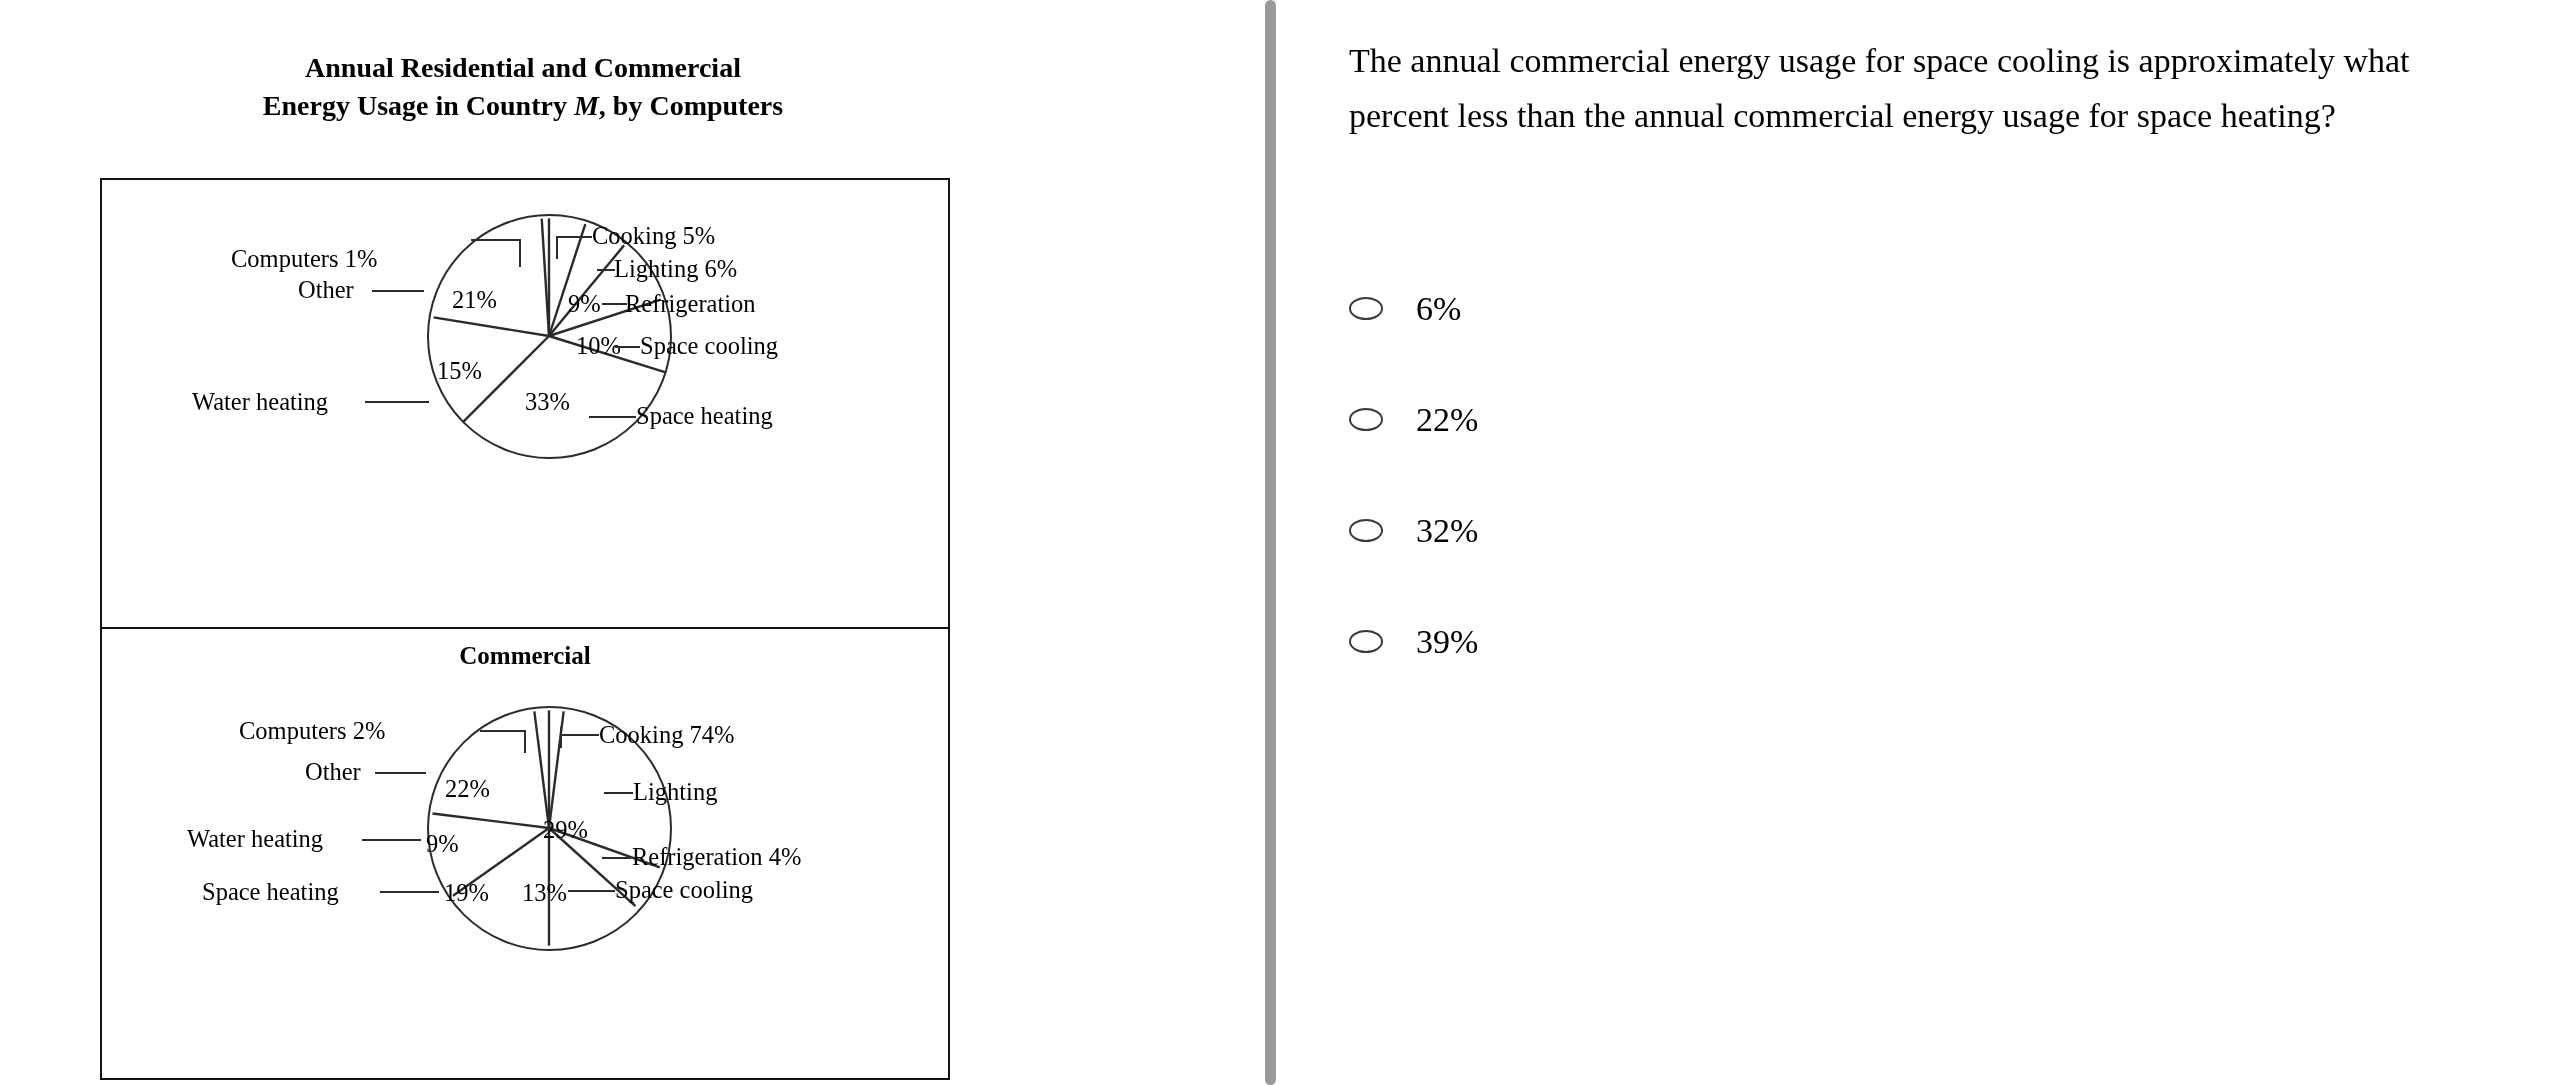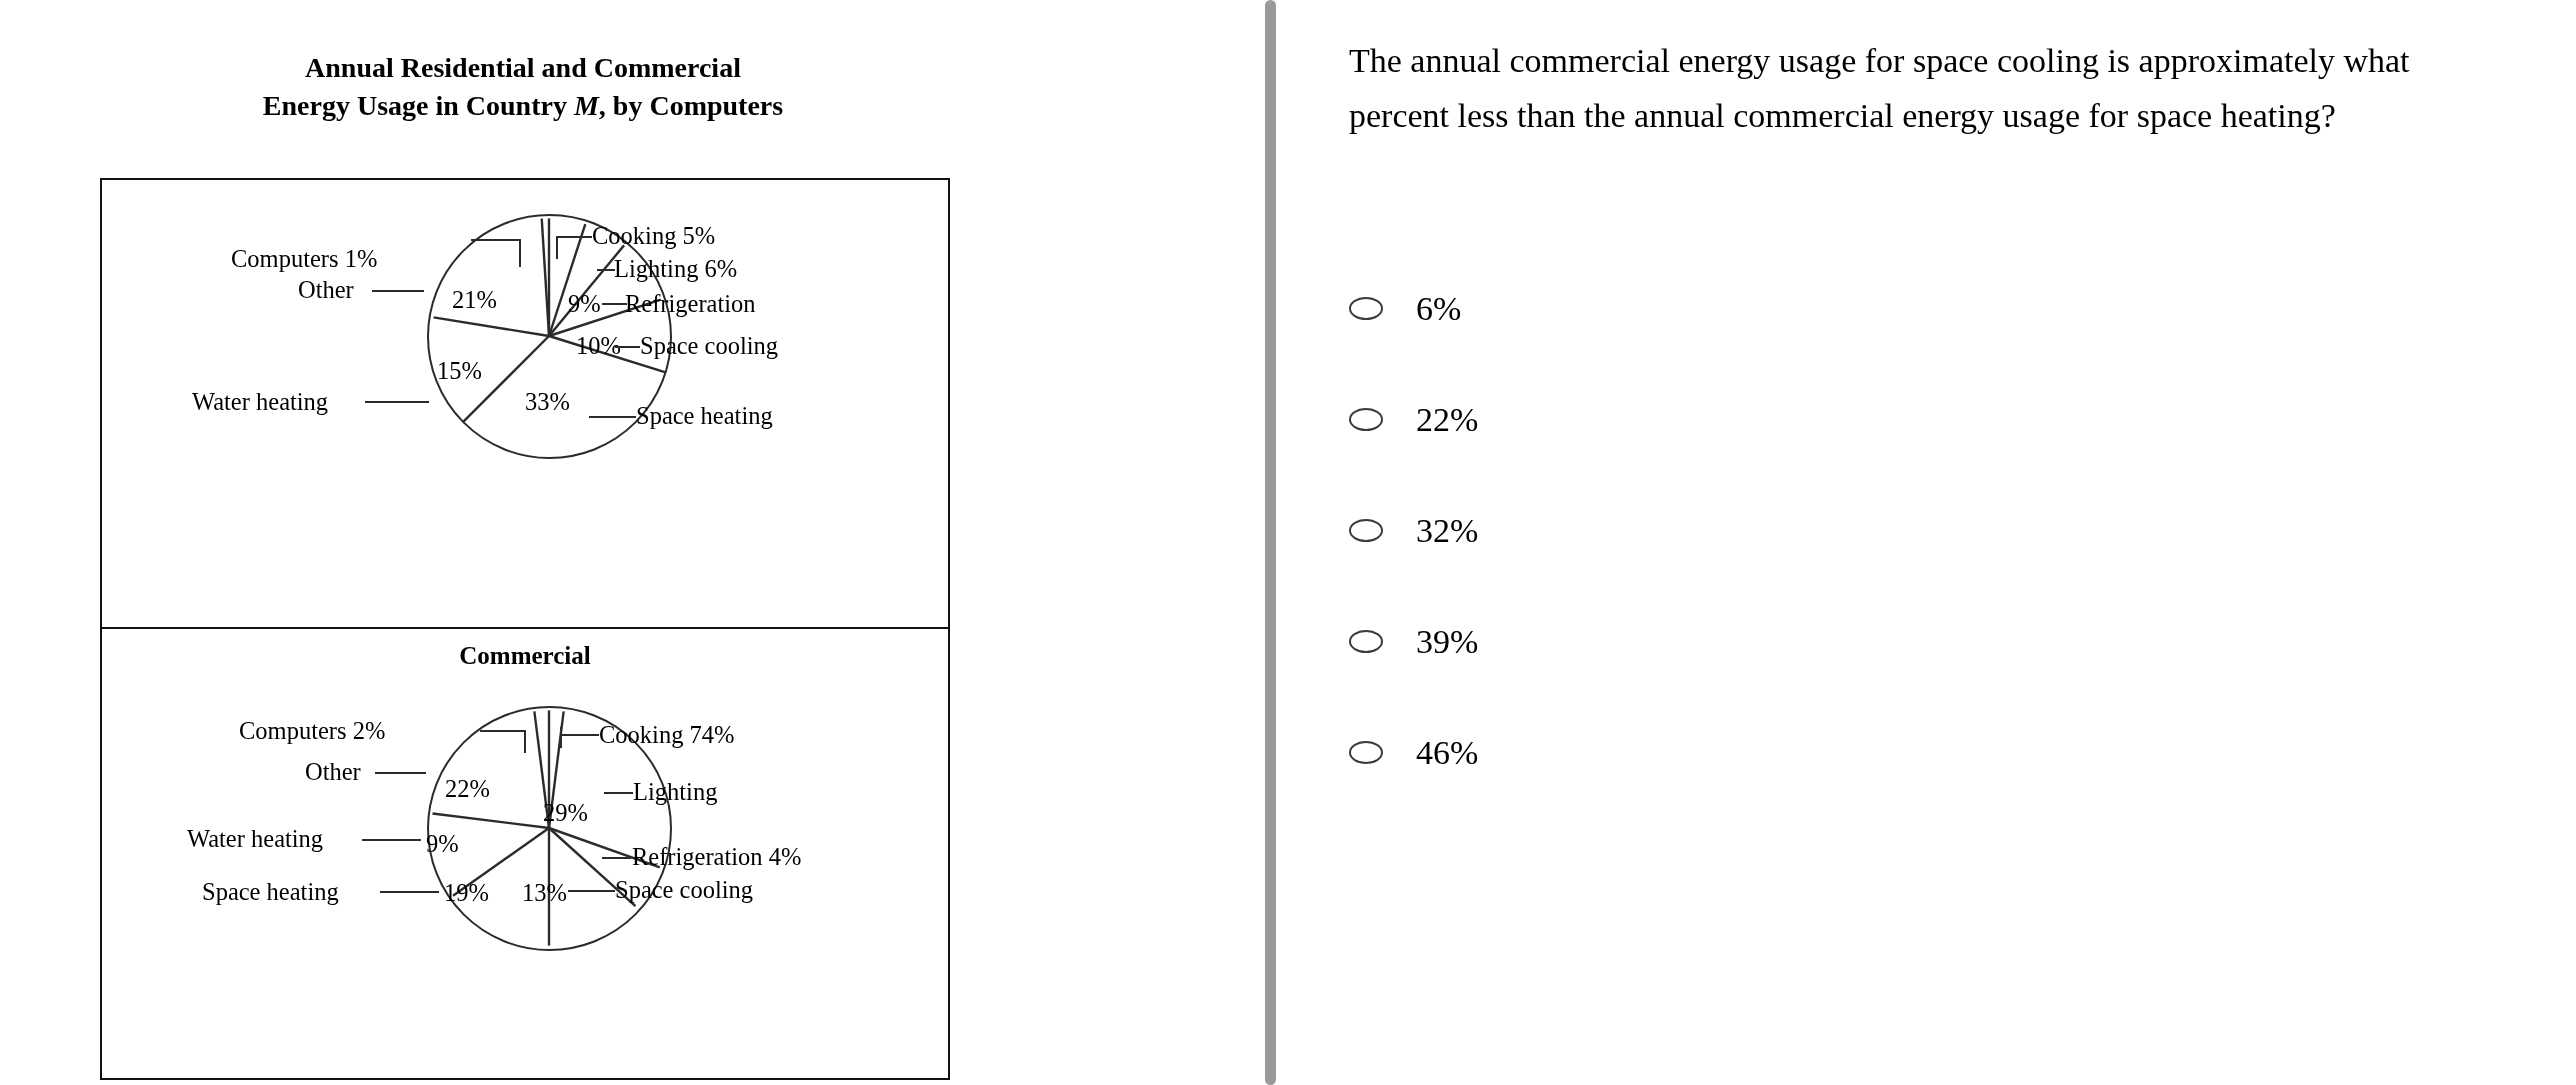--- a/index.html
+++ b/index.html
@@ -247,21 +247,21 @@
               <line x1="150" y1="150" x2="258.1" y2="247.6"></line>
               <line x1="150" y1="150" x2="150" y2="297"></line>
               <line x1="150" y1="150" x2="30.0" y2="234.7"></line>
               <line x1="150" y1="150" x2="4.4" y2="131.9"></line>
               <line x1="150" y1="150" x2="131.7" y2="4.1"></line>
             </g>
           </svg>
         </div>
 
         <div class="slice-label" style="left:343px; top:105px;">22%</div>
-        <div class="slice-label" style="left:441px; top:129px;">29%</div>
+        <div class="slice-label" style="left:441px; top:146px;">29%</div>
         <div class="slice-label" style="left:324px; top:160px;">9%</div>
         <div class="slice-label" style="left:342px; top:209px;">19%</div>
         <div class="slice-label" style="left:420px; top:209px;">13%</div>
 
         <div class="out-label" style="left:137px; top:47px;">Computers 2%</div>
         <div class="leader h" style="left:378px; top:60px; width:46px;"></div>
         <div class="leader v" style="left:422px; top:60px; height:23px;"></div>
 
         <div class="out-label" style="left:497px; top:51px;">Cooking 74%</div>
         <div class="leader h" style="left:458px; top:64px; width:39px;"></div>
@@ -303,21 +303,17 @@
         <span class="choice-label">22%</span>
       </div>
       <div class="choice">
         <span class="radio"></span>
         <span class="choice-label">32%</span>
       </div>
       <div class="choice">
         <span class="radio"></span>
         <span class="choice-label">39%</span>
       </div>
-      <div class="choice">
-        <span class="radio"></span>
-        <span class="choice-label">46%</span>
-      </div>
     </div>
   </div>
 
 </div>
 
 
 </body></html>

